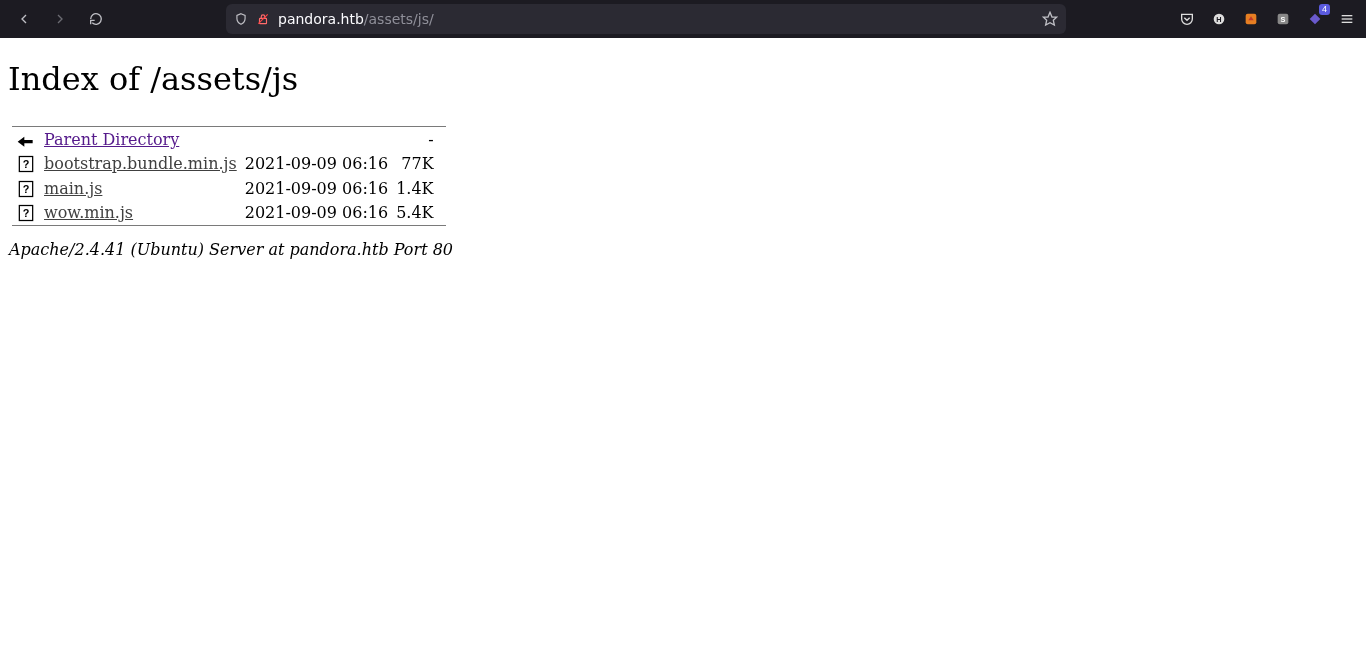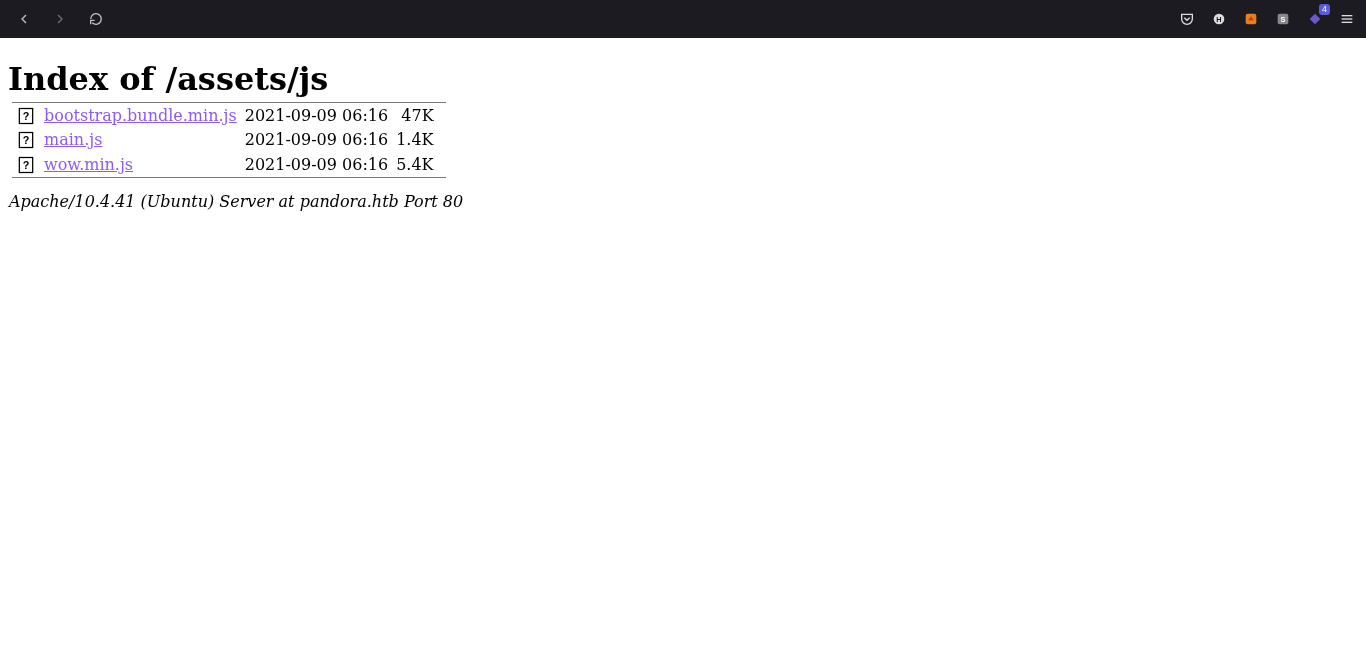--- a/index.html
+++ b/index.html
@@ -66,40 +66,40 @@
       font-family: sans-serif; border-radius: 3px;
       padding: 0 3px; line-height: 11px;
     }
     
     .page {
       padding: 8px;
       color: #000;
     }
     .page h1 {
       font-size: 32px;
-      font-weight: bold;
-      margin: 14px 0 4px 0;
+      font-weight: normal;
+      margin: 14px 0 28px 0;
     }
     .listing {
       border-collapse: collapse;
       margin-left: 4px;
     }
     .listing th {
       font-weight: bold;
       font-size: 16px;
       padding: 2px 4px;
       text-align: center;
     }
     .listing th a { color: #0000ee; text-decoration: underline; }
     .listing td {
       font-size: 16px;
       padding: 2px 4px;
       vertical-align: middle;
     }
-    .listing td a { color: #8b5cf6; text-decoration: underline; }
+    .listing td a { color: #404040; text-decoration: underline; }
     .listing td a.visited { color: #551a8b; }
     .listing .icon-cell { width: 22px; }
     .listing .size-cell { text-align: right; }
     .listing hr { border: none; border-top: 1px solid #7a7a7a; }
     .hr-row td { padding: 0; }
     .file-icon { display:inline-block; vertical-align:middle; }
     .file-icon svg { width: 20px; height: 20px; display:block; }
     address {
       font-style: italic;
       font-size: 16px;
@@ -121,20 +121,42 @@
         <path d="M9 18l6-6-6-6"></path>
       </svg>
   </div>
   <div class="nav-btn">
     <svg viewBox="0 0 24 24" fill="none" stroke="currentColor" stroke-width="2">
         <path d="M4 12a8 8 0 1 1 2.34 5.66"></path>
         <path d="M4 20v-6h6"></path>
       </svg>
   </div>
 
+  <div class="address-bar">
+    <span class="addr-icon">
+      <svg viewBox="0 0 24 24" fill="none" stroke="currentColor" stroke-width="2">
+          <path d="M12 3l7 3v5c0 5-3 8-7 10-4-2-7-5-7-10V6l7-3z"></path>
+        </svg>
+    </span>
+    <span class="addr-icon lock-icon">
+      <svg viewBox="0 0 24 24" fill="none" stroke="currentColor" stroke-width="2">
+          <rect x="6" y="11" width="12" height="9" rx="1"></rect>
+          <path d="M9 11V8a3 3 0 0 1 6 0v3"></path>
+          <line x1="4" y1="20" x2="20" y2="4" stroke="#ff4444"></line>
+        </svg>
+    </span>
+    <div class="url">
+      <span class="url-host">pandora.htb</span><span class="url-path">/assets/js/</span>
+    </div>
+    <span class="star-btn">
+      <svg viewBox="0 0 24 24" fill="none" stroke="currentColor" stroke-width="2">
+          <polygon points="12 2 15 9 22 9.3 17 14 18.5 21 12 17.5 5.5 21 7 14 2 9.3 9 9"></polygon>
+        </svg>
+    </span>
+  </div>
 
   <div class="chrome-spacer"></div>
 
   <div class="ext-icons">
     <div class="ext-icon">
       <svg viewBox="0 0 24 24" fill="none" stroke="#ddd" stroke-width="2">
           <path d="M4 5h16v7a8 8 0 0 1-16 0V5z"></path>
           <polyline points="8 10 12 14 16 10"></polyline>
         </svg>
     </div>
@@ -176,31 +198,42 @@
   <h1>Index of /assets/js</h1>
 
   <table class="listing">
     <tbody>
     <tr class="hr-row">
           <td colspan="5">
             <hr>
           </td>
         </tr>
 
+    <tr>
+      <td class="icon-cell">
+        <span class="file-icon"><svg viewBox="0 0 24 24">
+                <path d="M20 12 H10 V8 L2 14 L10 20 V16 H20 Z" fill="#000"></path>
+              </svg></span>
+      </td>
+      <td><a href="#" class="visited">Parent Directory</a></td>
+      <td></td>
+      <td class="size-cell">-</td>
+      <td></td>
+    </tr>
 
     <tr>
       <td class="icon-cell">
         <span class="file-icon"><svg viewBox="0 0 24 24">
                 <rect x="4" y="3" width="16" height="18" fill="#fff" stroke="#000" stroke-width="1.5"></rect>
                 <text x="12" y="17" text-anchor="middle" font-size="13" font-family="sans-serif" font-weight="bold" fill="#000">?</text>
               </svg></span>
       </td>
       <td><a href="#">bootstrap.bundle.min.js</a></td>
       <td>2021-09-09 06:16</td>
-      <td class="size-cell">47K</td>
+      <td class="size-cell">77K</td>
       <td></td>
     </tr>
 
     <tr>
       <td class="icon-cell">
         <span class="file-icon"><svg viewBox="0 0 24 24">
                 <rect x="4" y="3" width="16" height="18" fill="#fff" stroke="#000" stroke-width="1.5"></rect>
                 <text x="12" y="17" text-anchor="middle" font-size="13" font-family="sans-serif" font-weight="bold" fill="#000">?</text>
               </svg></span>
       </td>
@@ -224,14 +257,14 @@
     </tr>
 
     <tr class="hr-row">
           <td colspan="5">
             <hr>
           </td>
         </tr>
   </tbody>
     </table>
 
-  <address>Apache/10.4.41 (Ubuntu) Server at pandora.htb Port 80</address>
+  <address>Apache/2.4.41 (Ubuntu) Server at pandora.htb Port 80</address>
 </div>
 
 </body></html>

